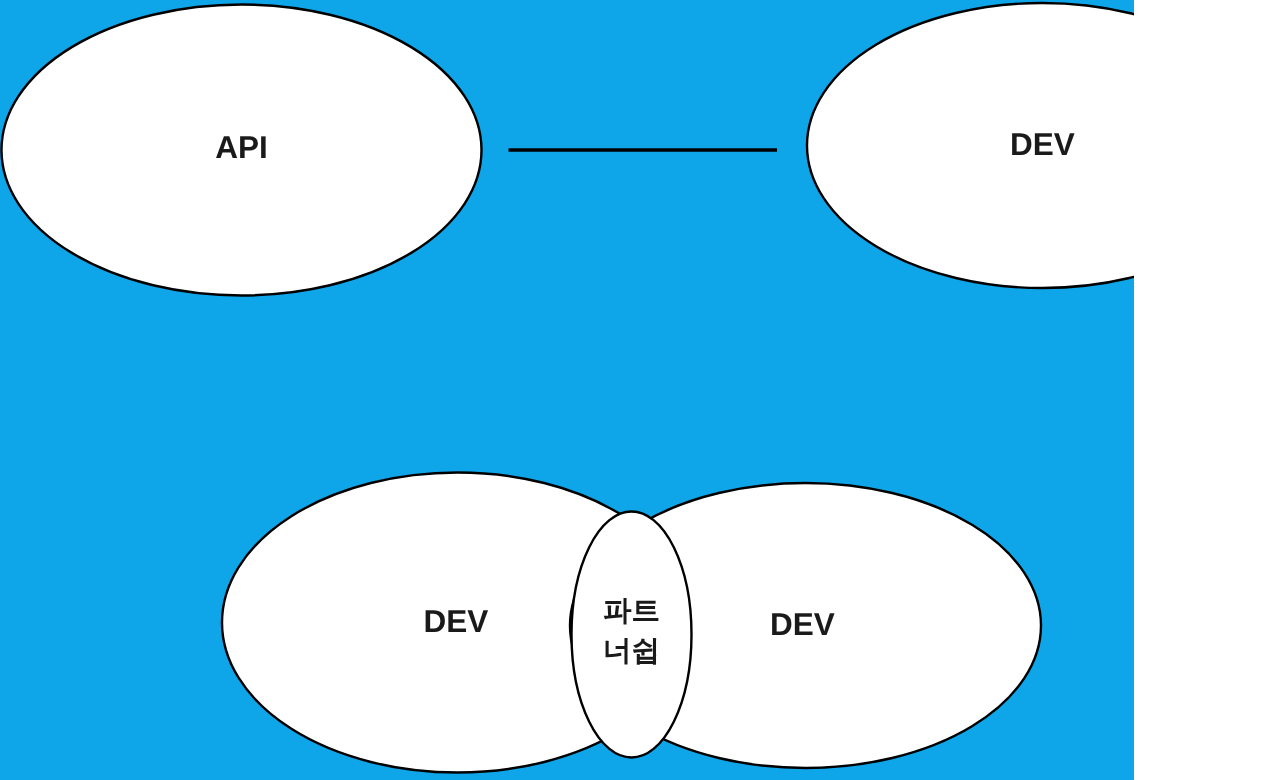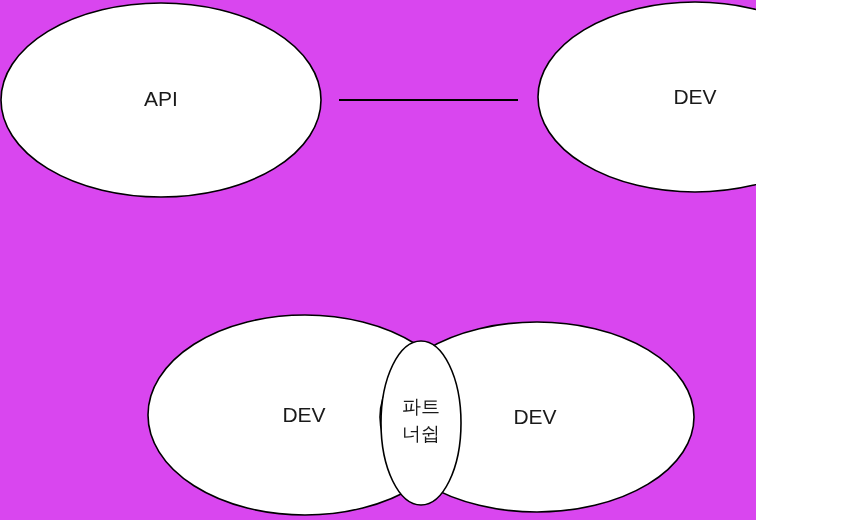--- a/index.html
+++ b/index.html
@@ -8,22 +8,23 @@
     padding: 0;
     background: #ffffff;
   }
   body {
     font-family: "Liberation Sans", "DejaVu Sans", sans-serif;
   }
   #canvas {
     position: relative;
     width: 756px;
     height: 520px;
-    background: #d946ef;
+    background: #0ea5e9;
     overflow: hidden;
+    font-weight: bold;
   }
   #diagram-svg {
     position: absolute;
     left: 0;
     top: 0;
     width: 854px;
     height: 520px;
     display: block;
   }
   .shape-outline {

